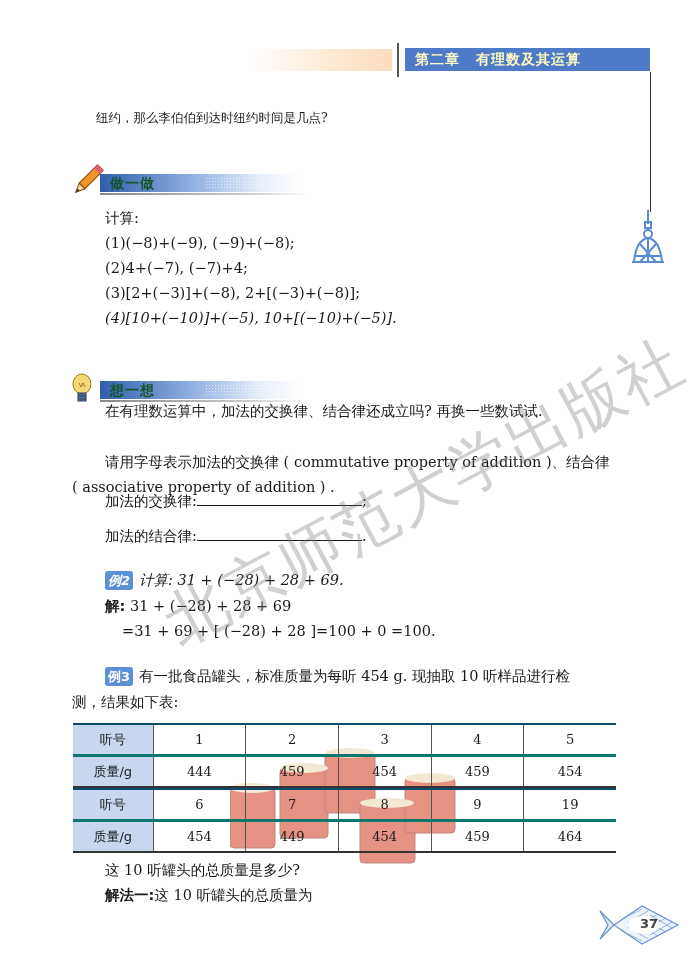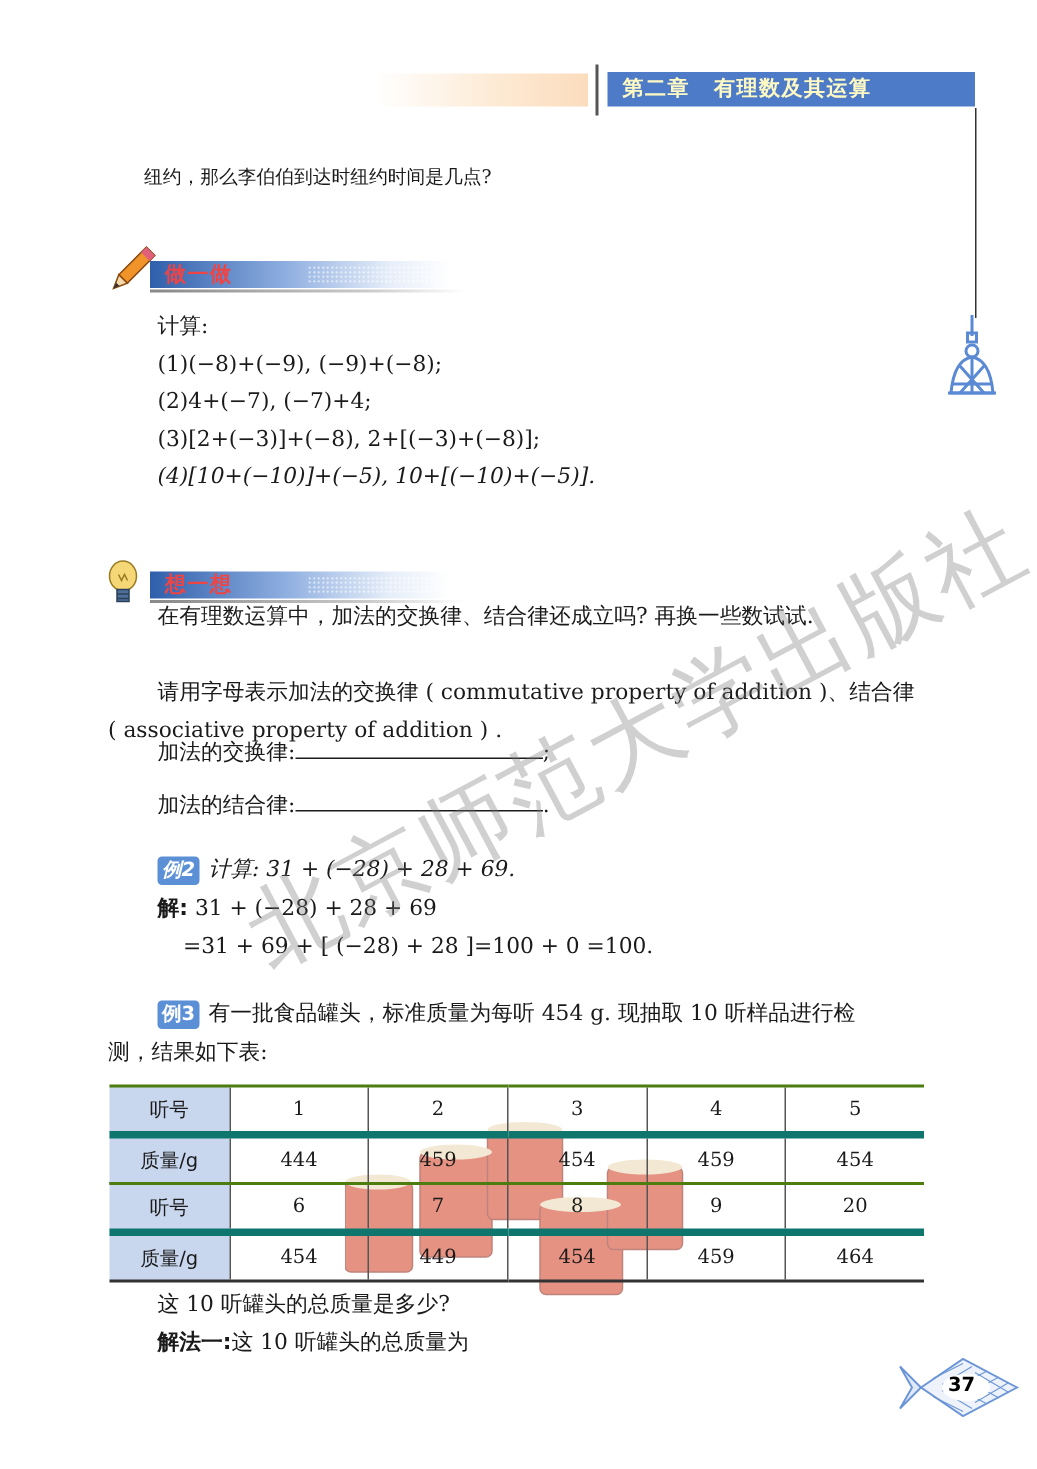--- a/index.html
+++ b/index.html
@@ -24,39 +24,39 @@
   .small { font-size: 12.5px; }
   .bold { font-weight: bold; font-family: "DejaVu Sans", "Liberation Sans", sans-serif; }
 
   
   .sec { height: 24px; }
   .sec .band { position: absolute; left: 30px; top: 2px; width: 200px; height: 18px;
                background: linear-gradient(to right, #2f5fab 0%, #8eaee0 45%, #e6eef9 80%, #ffffff 100%); }
   .sec .band::after { content: ""; position: absolute; left: 0; top: 19px; width: 210px; height: 2px;
                background: linear-gradient(to right, #888 0%, #ccc 70%, #fff 100%); }
   .sec .label { position: absolute; left: 40px; top: 0px; font-family: "DejaVu Sans", "Liberation Sans", sans-serif;
-                font-weight: bold; font-size: 14px; color: #ef4444; line-height: 22px; letter-spacing: 1px; }
+                font-weight: bold; font-size: 14px; color: #14532d; line-height: 22px; letter-spacing: 1px; }
   .sec .dots { position: absolute; left: 135px; top: 5px; width: 100px; height: 12px;
                background-image: radial-gradient(#ffffff 35%, transparent 40%);
                background-size: 3px 3px; opacity: .6; }
 
   .ex-badge { display: inline-block; background: #5b8fd6; color: #fff; border-radius: 3px;
               font-family: "DejaVu Sans", "Liberation Sans", sans-serif; font-weight: bold;
               font-size: 13px; line-height: 19px; padding: 0 3px; margin-right: 6px; }
 
   .blank { display: inline-block; border-bottom: 1px solid #1a1a1a; height: 16px; vertical-align: baseline; }
 
   
   table.data { position: absolute; left: 73px; border-collapse: collapse; width: 543px;
                font-size: 13px; }
   table.data td { border-left: 1px solid #555; border-right: 1px solid #555; text-align: center;
                   height: 29px; padding: 0; width: 96px; }
   table.data td.hd { background: #c9d7ee; width: 83px; font-family: "DejaVu Sans", "Liberation Sans", sans-serif; }
-  table.data tr.top td { border-top: 2px solid #4d7c0f; }
-  table.data tr.mid td { border-top: 5px solid #0f766e; }
+  table.data tr.top td { border-top: 2px solid #0c4a6e; }
+  table.data tr.mid td { border-top: 3px solid #0f766e; }
   table.data tr.bot td { border-bottom: 2px solid #333; }
   table.data td:first-child { border-left: none; }
   table.data td:last-child { border-right: none; }
 
   .cans { left: 230px; top: 748px; width: 250px; height: 118px; opacity: .55; }
 
   .watermark { left: 150px; top: 385px; font-family: "DejaVu Serif", "Liberation Serif", serif;
                font-size: 62px; color: rgba(120,120,120,.35); transform: rotate(-28deg);
                transform-origin: left top; white-space: nowrap; letter-spacing: 2px; top: 590px; }
 
@@ -182,21 +182,21 @@
 </tbody>
   </table>
 <table class="data" style="top:788px;">
   <tbody>
       <tr class="top">
     <td class="hd">听号</td>
     <td>6</td>
     <td>7</td>
     <td>8</td>
     <td>9</td>
-    <td>20</td>
+    <td>19</td>
   </tr>
   <tr class="mid bot">
     <td class="hd">质量/g</td>
     <td>454</td>
     <td>449</td>
     <td>454</td>
     <td>459</td>
     <td>464</td>
   </tr>
 </tbody>
@@ -212,14 +212,14 @@
 <div class="abs fish">
   <svg width="85" height="45" viewBox="0 0 85 45" style="position:absolute;left:0;top:0;">
     <g fill="none" stroke="#6b95d6" stroke-width="1.3">
       <polygon points="2,8 16,22 2,36 10,22" fill="#dfe9f8"></polygon>
       <polygon points="16,22 44,3 80,22 44,41" fill="#eef3fb"></polygon>
       <path d="M24 16 L44 6 M30 20 L50 8 M36 24 L60 11 M44 28 L68 15 M52 32 L74 19" stroke-width=".7"></path>
       <path d="M24 28 L44 38 M30 24 L50 36 M36 20 L60 33 M44 16 L68 29 M52 12 L74 25" stroke-width=".7"></path>
     </g>
     <ellipse cx="46" cy="22" rx="16" ry="9" fill="#ffffff"></ellipse>
   </svg>
-  <div style="position:absolute; left:34px; top:13px; width:26px; text-align:left; font-family:'DejaVu Sans','Liberation Sans',sans-serif; font-size:13px; font-weight:bold; color:#000000;">37</div>
+  <div style="position:absolute; left:34px; top:13px; width:26px; text-align:right; font-family:'DejaVu Sans','Liberation Sans',sans-serif; font-size:13px; font-weight:bold; color:#404040;">37</div>
 </div>
 
 </body></html>

